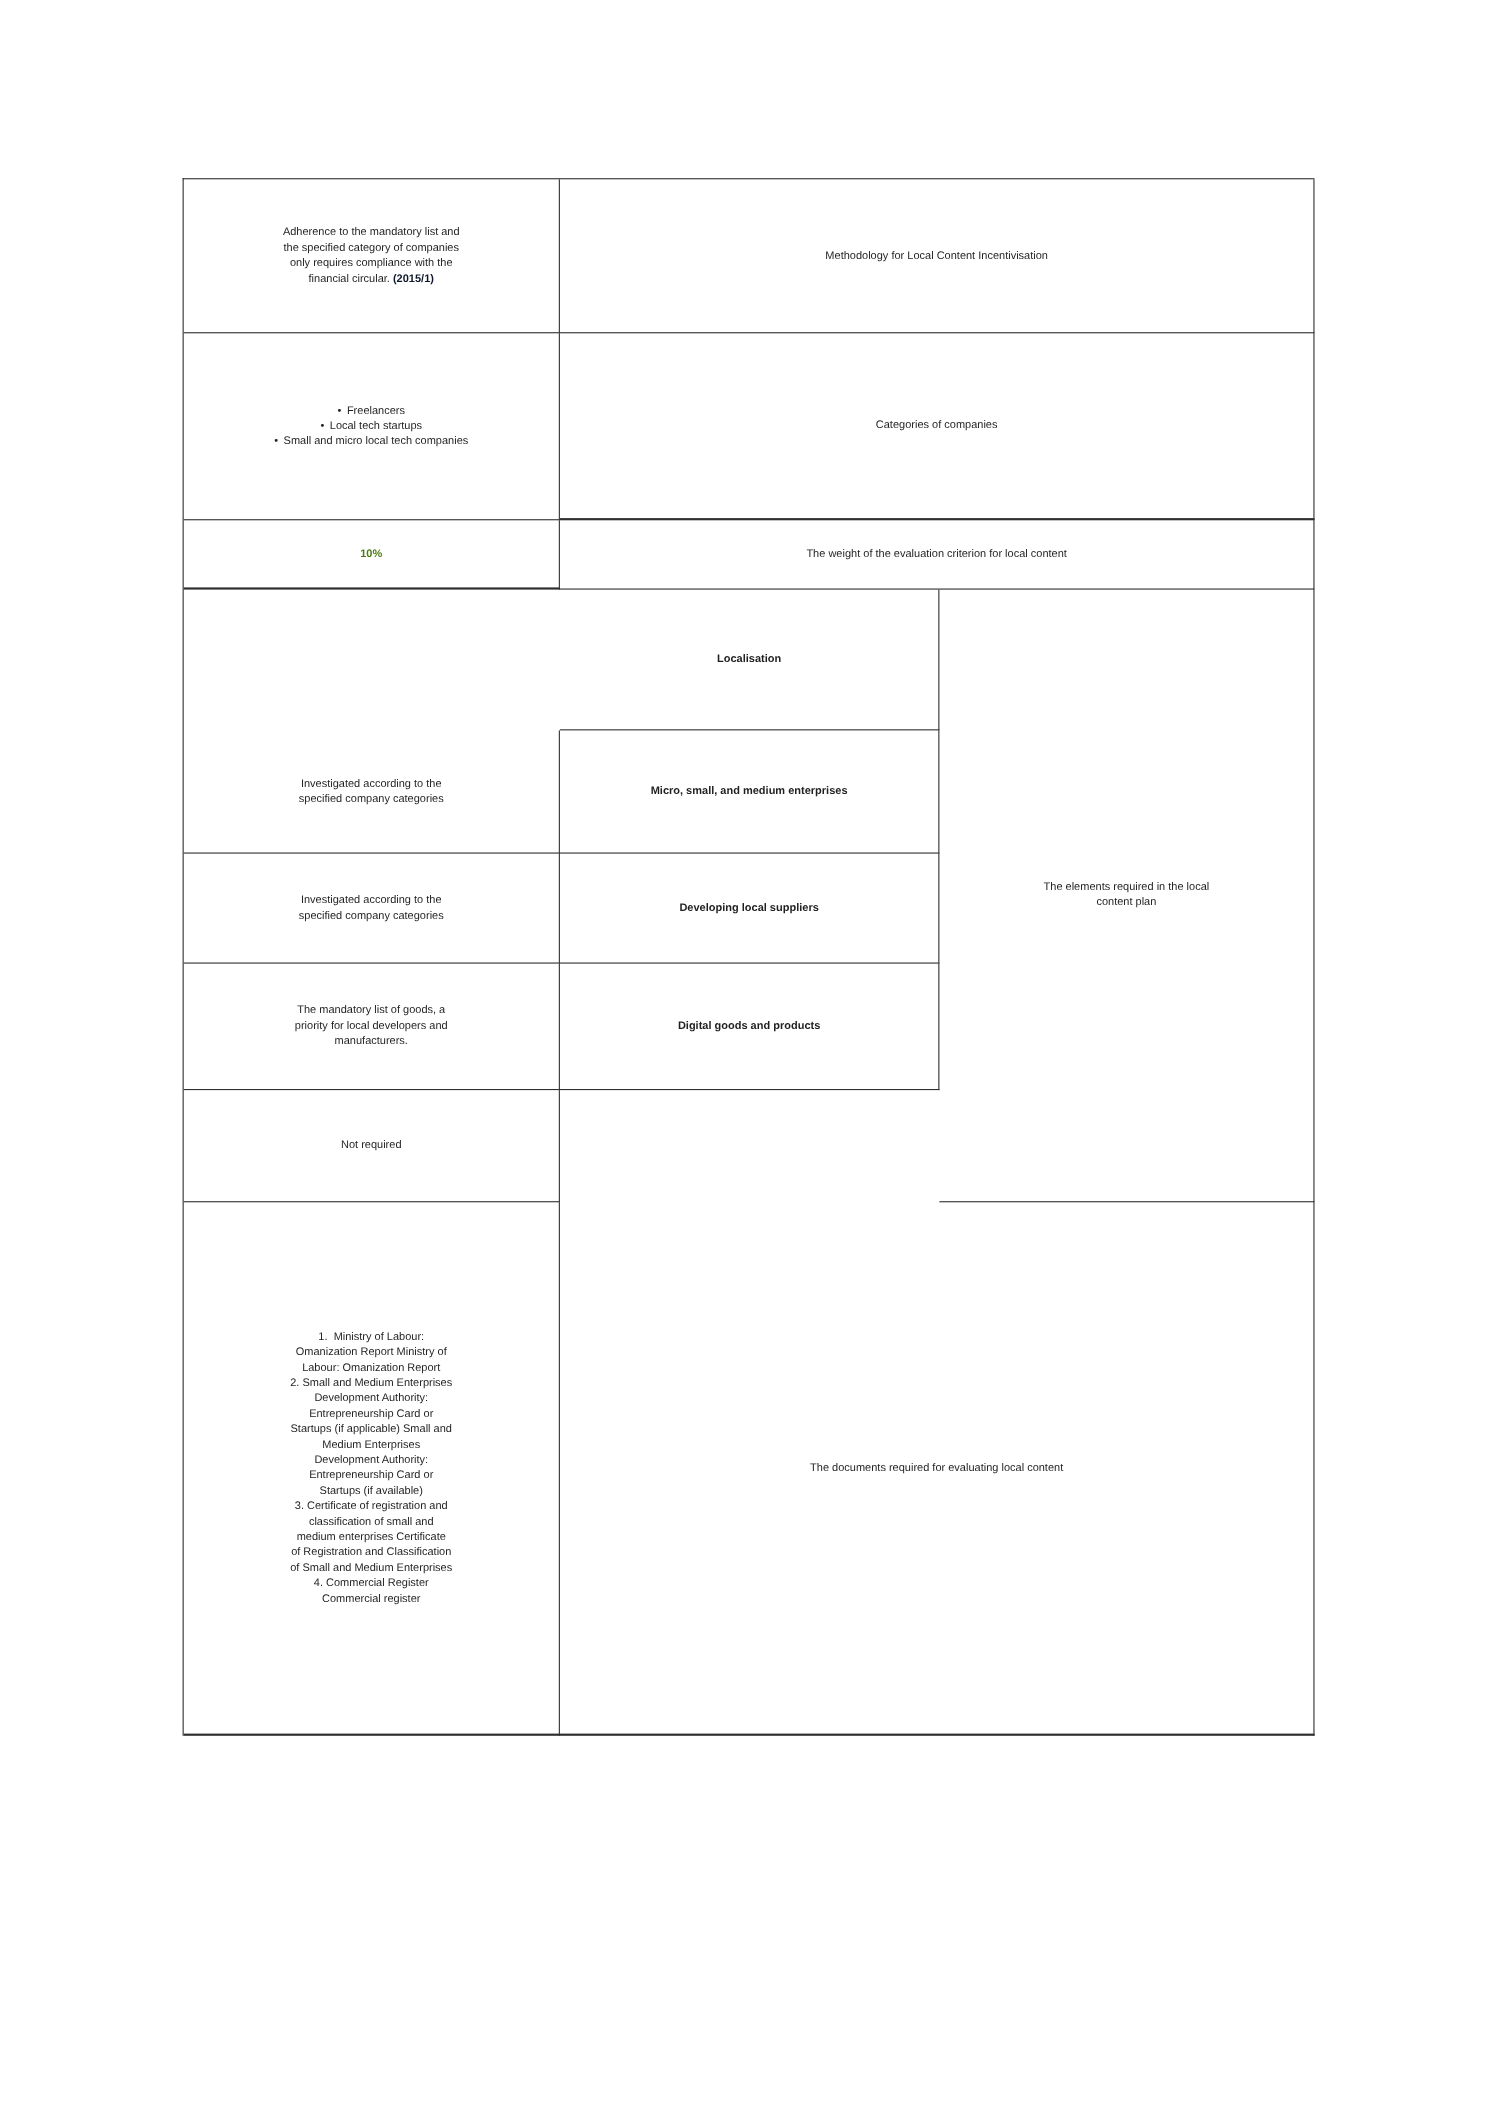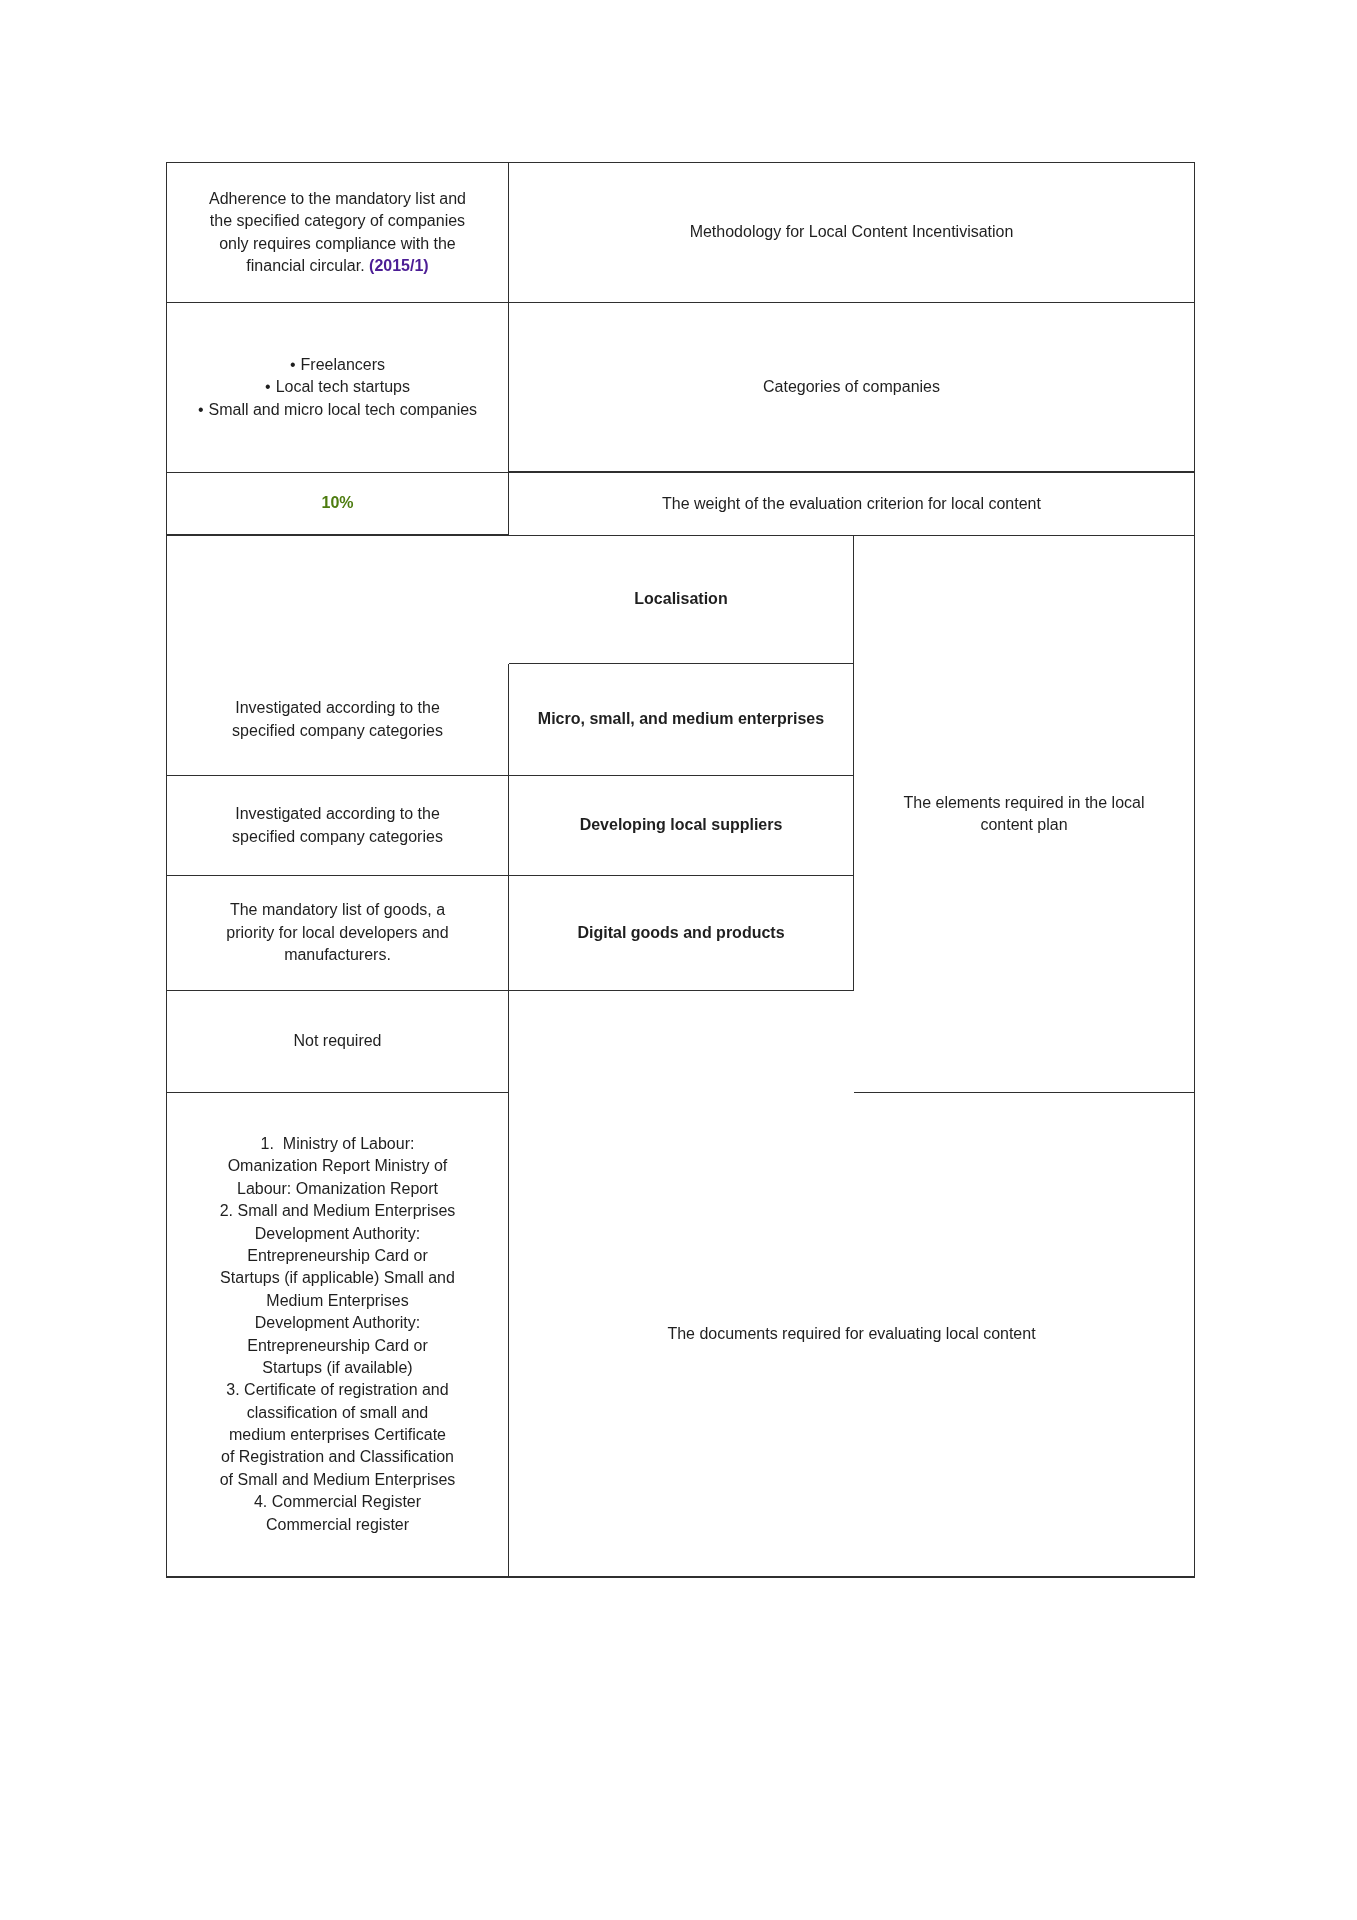--- a/index.html
+++ b/index.html
@@ -7,21 +7,21 @@
     padding: 0;
     background: #ffffff;
   }
   .page {
     position: relative;
     width: 1243px;
     height: 1920px;
     background: #ffffff;
     font-family: "Liberation Sans", sans-serif;
     color: #1f1f1f;
-    font-size: 16px;
+    font-size: 10px;
     line-height: 1.4;
     border-radius: 18px;
   }
   .doc-table {
     position: absolute;
     left: 166px;
     top: 162px;
     width: 1028px;
     display: grid;
     grid-template-columns: 342px 345px 341px;
@@ -45,21 +45,21 @@
   .col1 { grid-column: 1 / 2; }
   .col2 { grid-column: 2 / 3; font-weight: bold; }
   .merged-right {
     grid-column: 3 / 4;
     grid-row: 4 / 9;
     align-items: center;
   }
   .thick-bottom { border-bottom-width: 2px; }
   .ref-number {
     font-weight: bold;
-    color: #4c1d95;
+    color: #0f172a;
   }
   .pct {
     font-weight: bold;
     color: #4d7c0f;
   }
   .bullet-line { display: block; }
   .bullet-mark { margin-right: 5px; }
   .doc-item { display: block; white-space: pre-line; }
 </style>
 </head>

